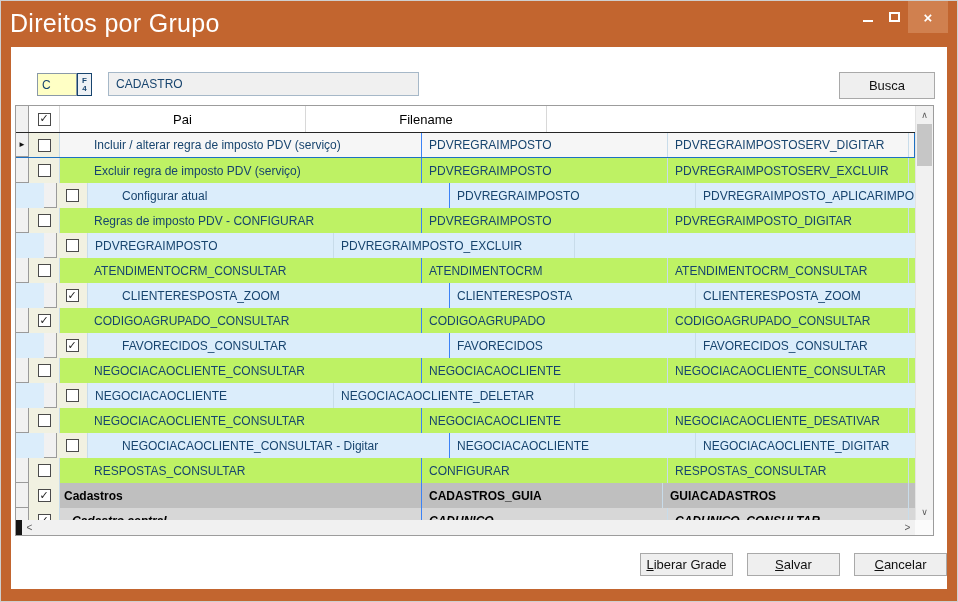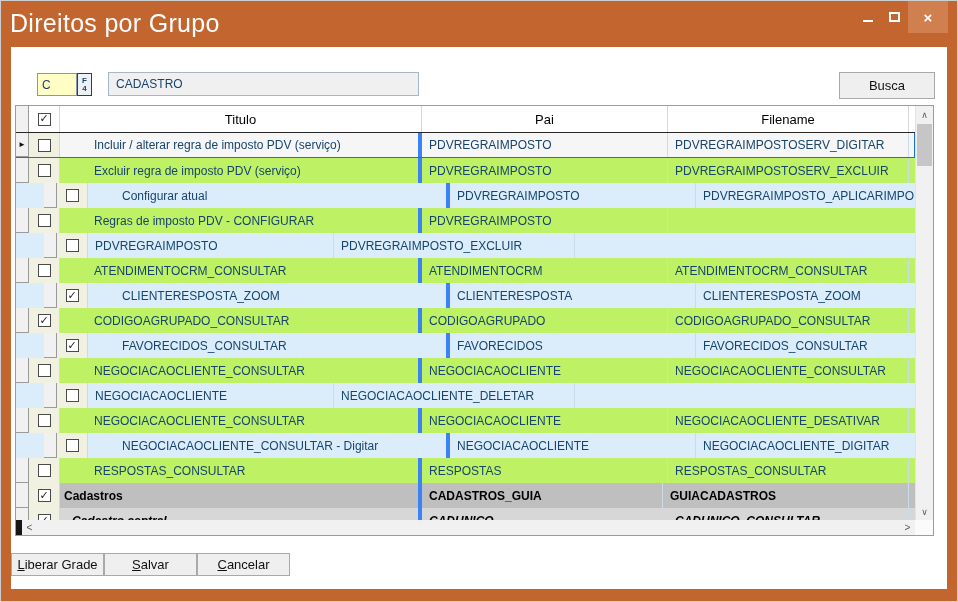--- a/index.html
+++ b/index.html
@@ -39,21 +39,21 @@
 
   .gbody { position:absolute; left:0; top:27px; right:18px; bottom:15px; overflow:hidden; }
   .grow { display:flex; height:25px; background:#bef264; }
   .grow.alt { background:#DBEDFB;padding-left:28px; }
   .grow.group { background:#BFBFBF; }
   .grow.subgroup { background:#D7D7D7; }
   .grow.selected { background:#F6F6F6; border-bottom:1px solid #1E70C1; box-shadow: inset -1px 0 0 #1E70C1; }
   .cell { height:100%; display:flex; align-items:center; overflow:hidden; white-space:nowrap; }
   .cell.ind { width:13px; background:#F1F1F1; border-right:1px solid #9A9A9A; border-bottom:1px solid #9A9A9A; justify-content:center; font-size:8px; color:#111; flex:none; }
   .cell.chk { width:31px; justify-content:center; background:#F1F1E1; border-right:1px solid #C8DCEA; flex:none; }
-  .cell.t { width:362px; border-right:4px solid #3b82f6; flex:none; }
+  .cell.t { width:362px; border-right:1px solid #3b82f6; flex:none; }
   .cell.p { width:246px; border-right:1px solid #C8DCEA; padding-left:7px; flex:none; }
   .cell.f { width:241px; border-right:1px solid #C8DCEA; padding-left:7px; flex:none; }
   .cell.fill { flex:1; }
   .grow .cell.t, .grow .cell.p, .grow .cell.f { font-size:12px; color:#17446E; }
   .grow.leaf .cell.t { padding-left:34px; }
   .grow.group .cell.t { padding-left:4px; }
   .grow.subgroup .cell.t { padding-left:12px; }
   .grow.group .cell.t, .grow.group .cell.p, .grow.group .cell.f { color:#000; font-weight:bold; }
   .grow.subgroup .cell.t, .grow.subgroup .cell.p, .grow.subgroup .cell.f { color:#000; font-weight:bold; font-style:italic; }
   .grow.group .cell.chk, .grow.subgroup .cell.chk { background:#F1F1E1; }
@@ -66,21 +66,21 @@
   .vscroll .sarrow { height:17px; display:flex; align-items:center; justify-content:center; font-size:9px; color:#5A5A5A; }
   .vscroll .sarrow.down { position:absolute; bottom:0; left:0; right:0; }
   .vthumb { position:absolute; top:18px; left:1px; right:1px; height:42px; background:#C6C6C6; }
   .hscroll { position:absolute; left:0; bottom:0; right:18px; height:15px; background:#F1F1F1; display:flex; align-items:stretch; }
   .hbar { width:6px; background:#161616; flex:none; }
   .hscroll .sarrow { width:15px; display:flex; align-items:center; justify-content:center; font-size:10px; color:#5A5A5A; flex:none; }
   .htrack { flex:1; }
   .corner { position:absolute; right:0; bottom:0; width:18px; height:15px; background:#FBFBFB; }
 
   
-  .footer { position:absolute; left:0; right:0; top:506px; display:flex; justify-content:flex-start; }
+  .footer { position:absolute; left:0; right:0; top:506px; display:flex; justify-content:flex-end; gap:14px; }
   .fbtn { width:93px; height:23px; background:#EFEFEF; border:1px solid #A9A9A9; font-size:13px; color:#111; font-family:inherit; cursor:default; }
   .fbtn u { text-decoration:underline; }
 </style>
 </head>
 <body>
 
 <div class="window">
 
   <div class="titlebar">
     <span class="title">Direitos por Grupo</span>
@@ -108,21 +108,20 @@
     <button class="busca-btn">Busca</button>
 
     <div class="grid">
       <div class="ghead">
         <div class="hc ind-h"></div>
         <div class="hc chk-h">
           <span class="cb">
               <i>✓</i>
             </span>
         </div>
-        <div class="hc t-h">Titulo</div>
         <div class="hc p-h">Pai</div>
         <div class="hc f-h">Filename</div>
         <div class="hc fill-h"></div>
       </div>
 
       <div class="gbody" id="gbody">
           <div class="grow leaf selected">
             <div class="cell ind">
               <span>►</span>
             </div>
@@ -162,20 +161,21 @@
           </div>
           <div class="grow leaf">
             <div class="cell ind"></div>
             <div class="cell chk">
               <span class="cb">
                 <i></i>
               </span>
             </div>
             <div class="cell t">Regras de imposto PDV - CONFIGURAR</div>
             <div class="cell p">PDVREGRAIMPOSTO</div>
+            <div class="cell f">PDVREGRAIMPOSTO_DIGITAR</div>
             <div class="cell fill"></div>
           </div>
           <div class="grow leaf alt">
             <div class="cell ind"></div>
             <div class="cell chk">
               <span class="cb">
                 <i></i>
               </span>
             </div>
             <div class="cell p">PDVREGRAIMPOSTO</div>
@@ -278,21 +278,21 @@
             <div class="cell fill"></div>
           </div>
           <div class="grow leaf">
             <div class="cell ind"></div>
             <div class="cell chk">
               <span class="cb">
                 <i></i>
               </span>
             </div>
             <div class="cell t">RESPOSTAS_CONSULTAR</div>
-            <div class="cell p">RESPOSTAS</div>
+            <div class="cell p">CONFIGURAR</div>
             <div class="cell f">RESPOSTAS_CONSULTAR</div>
             <div class="cell fill"></div>
           </div>
           <div class="grow group">
             <div class="cell ind"></div>
             <div class="cell chk">
               <span class="cb">
                 <i>✓</i>
               </span>
             </div>

